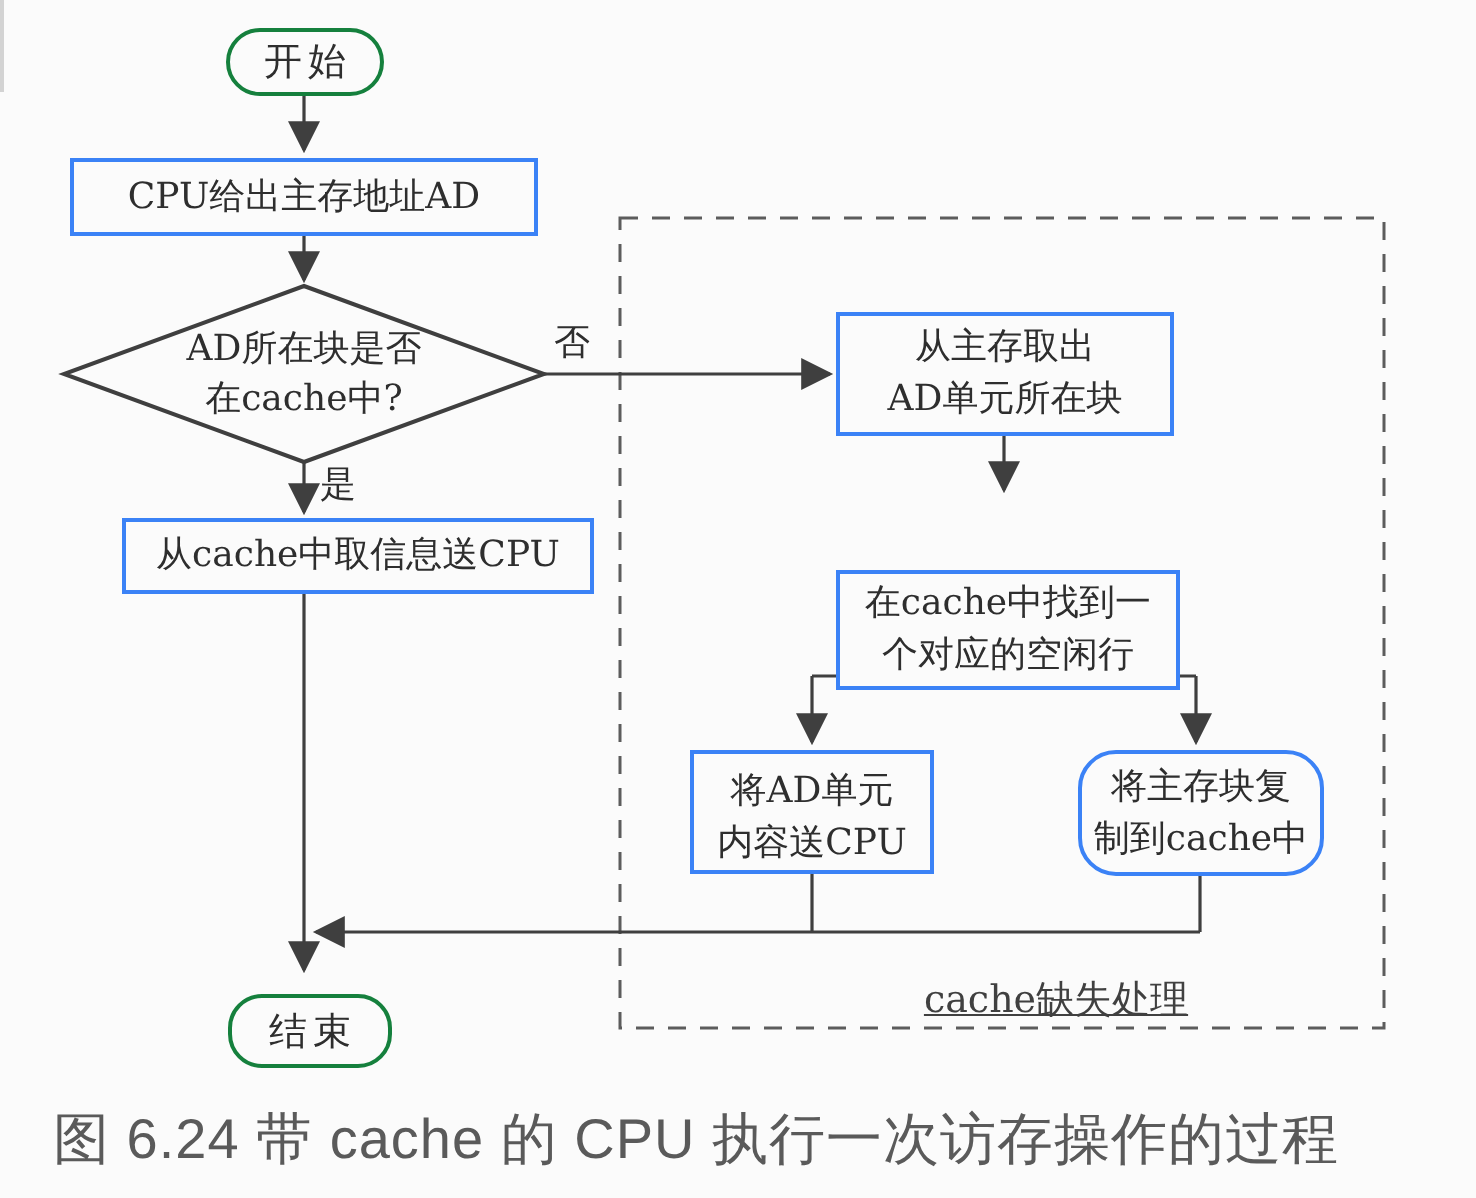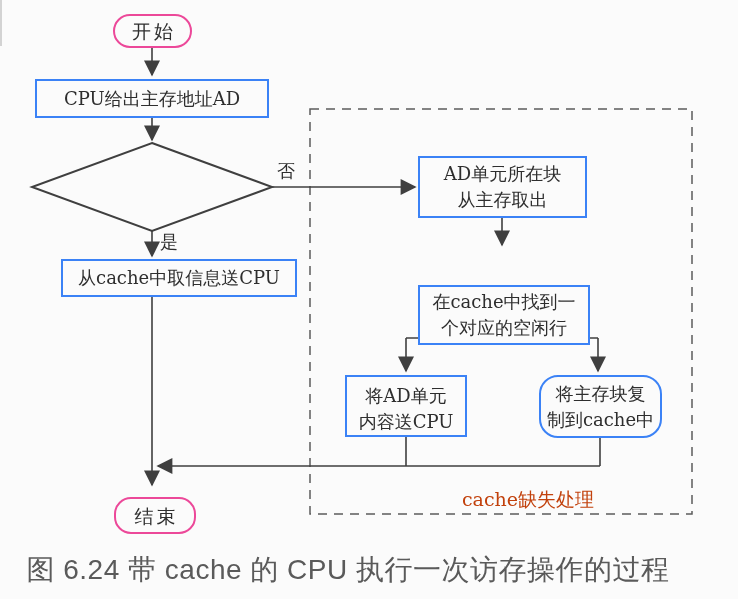--- a/index.html
+++ b/index.html
@@ -18,21 +18,21 @@
     position:absolute;
     box-sizing:border-box;
     display:flex;flex-direction:column;
     align-items:center;justify-content:center;
     color:#2e2e2e;
     background:#fbfbfb;
     text-align:center;
     line-height:26px;
   }
   .terminal{
-    border:2px solid #ec4899;
+    border:2px solid #15803d;
     border-radius:17px;
     font-size:19px;
     letter-spacing:3px;
     padding-left:3px; 
   }
   .process{
     border:2px solid #3b82f6;
     font-size:18px;
   }
   .decision-text{
@@ -41,22 +41,23 @@
     align-items:center;justify-content:center;
     color:#2e2e2e;font-size:18px;line-height:25px;
     text-align:center;
   }
   .edge-label{
     position:absolute;
     color:#2e2e2e;font-size:18px;
   }
   .region-label{
     position:absolute;
-    color:#c2410c;font-size:19px;
+    color:#404040;font-size:19px;
     text-align:center;
+    text-decoration:underline;
   }
   .caption{
     position:absolute;
     left:17px;top:551px;width:662px;
     text-align:center;
     font-family:"Liberation Sans","DejaVu Sans",sans-serif;
     font-size:28px;
     color:#5a5a5a;
     letter-spacing:0.5px;
   }
@@ -99,32 +100,36 @@
   </svg>
 
   <div class="node terminal" style="left:113px;top:14px;width:79px;height:34px;">
     <span>开始</span>
   </div>
 
   <div class="node process" style="left:35px;top:79px;width:234px;height:39px;">
     <span>CPU给出主存地址AD</span>
   </div>
 
+  <div class="decision-text" style="left:32px;top:150px;width:240px;height:74px;">
+    <span>AD所在块是否</span>
+    <span>在cache中?</span>
+  </div>
 
   <div class="edge-label" style="left:160px;top:230px;">是</div>
 
   <div class="edge-label" style="left:277px;top:159px;">否</div>
 
   <div class="node process" style="left:37px;top:259px;width:236px;height:38px;margin-left:24px;">
     <span>从cache中取信息送CPU</span>
   </div>
 
   <div class="node process" style="left:418px;top:156px;width:169px;height:62px;">
+    <span>从主存取出</span>
     <span>AD单元所在块</span>
-    <span>从主存取出</span>
   </div>
 
   <div class="node process" style="left:418px;top:248px;width:172px;height:60px;margin-top:37px;">
     <span>在cache中找到一</span>
     <span>个对应的空闲行</span>
   </div>
 
   <div class="node process" style="left:345px;top:375px;width:122px;height:62px;justify-content:flex-end;">
     <span>将AD单元</span>
     <span>内容送CPU</span>

